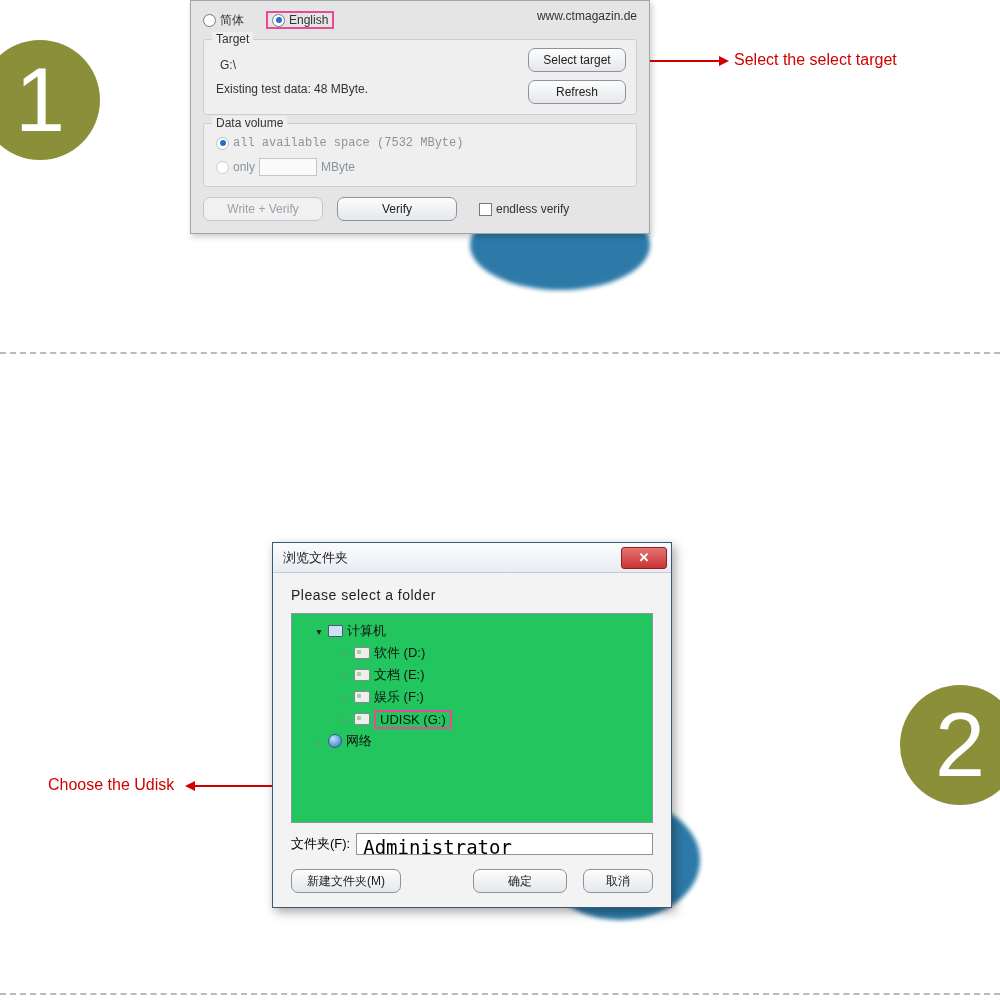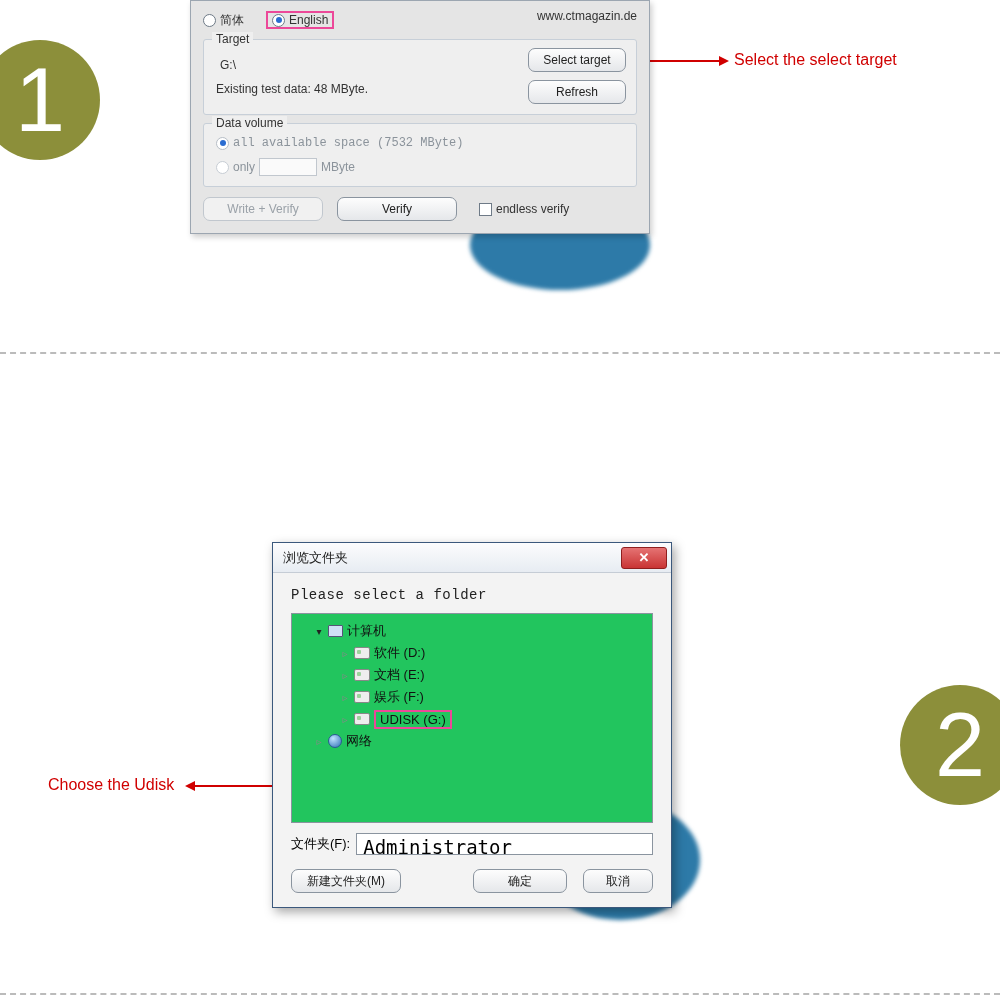--- a/index.html
+++ b/index.html
@@ -155,21 +155,21 @@
     margin-left:auto;
     width:46px; height:22px;
     margin-right:4px;
     background:linear-gradient(#e57373,#c93434);
     border:1px solid #8f1e1e;
     border-radius:3px;
     color:#fff; font-size:13px; font-weight:bold;
     display:flex;align-items:center;justify-content:center;
   }
   .dlg-body { padding:14px 18px 14px 18px; }
-  .prompt { font-family:Liberation Mono, monospace; font-size:14px; color:#222; margin-bottom:10px; letter-spacing:.5px; }
+  .prompt { font-family:Liberation Sans, sans-serif; font-size:14px; color:#222; margin-bottom:10px; letter-spacing:.5px; }
   .tree {
     border:1px solid #8a949f; background:#22c55e;
     height:210px; padding:6px 8px; overflow:hidden;
     font-size:13px; color:#111;
   }
   .tree-row { display:flex; align-items:center; gap:4px; height:22px; }
   .expander {
     width:10px; height:10px;
     display:inline-flex;align-items:center;justify-content:center;
     color:#555; font-size:10px;

